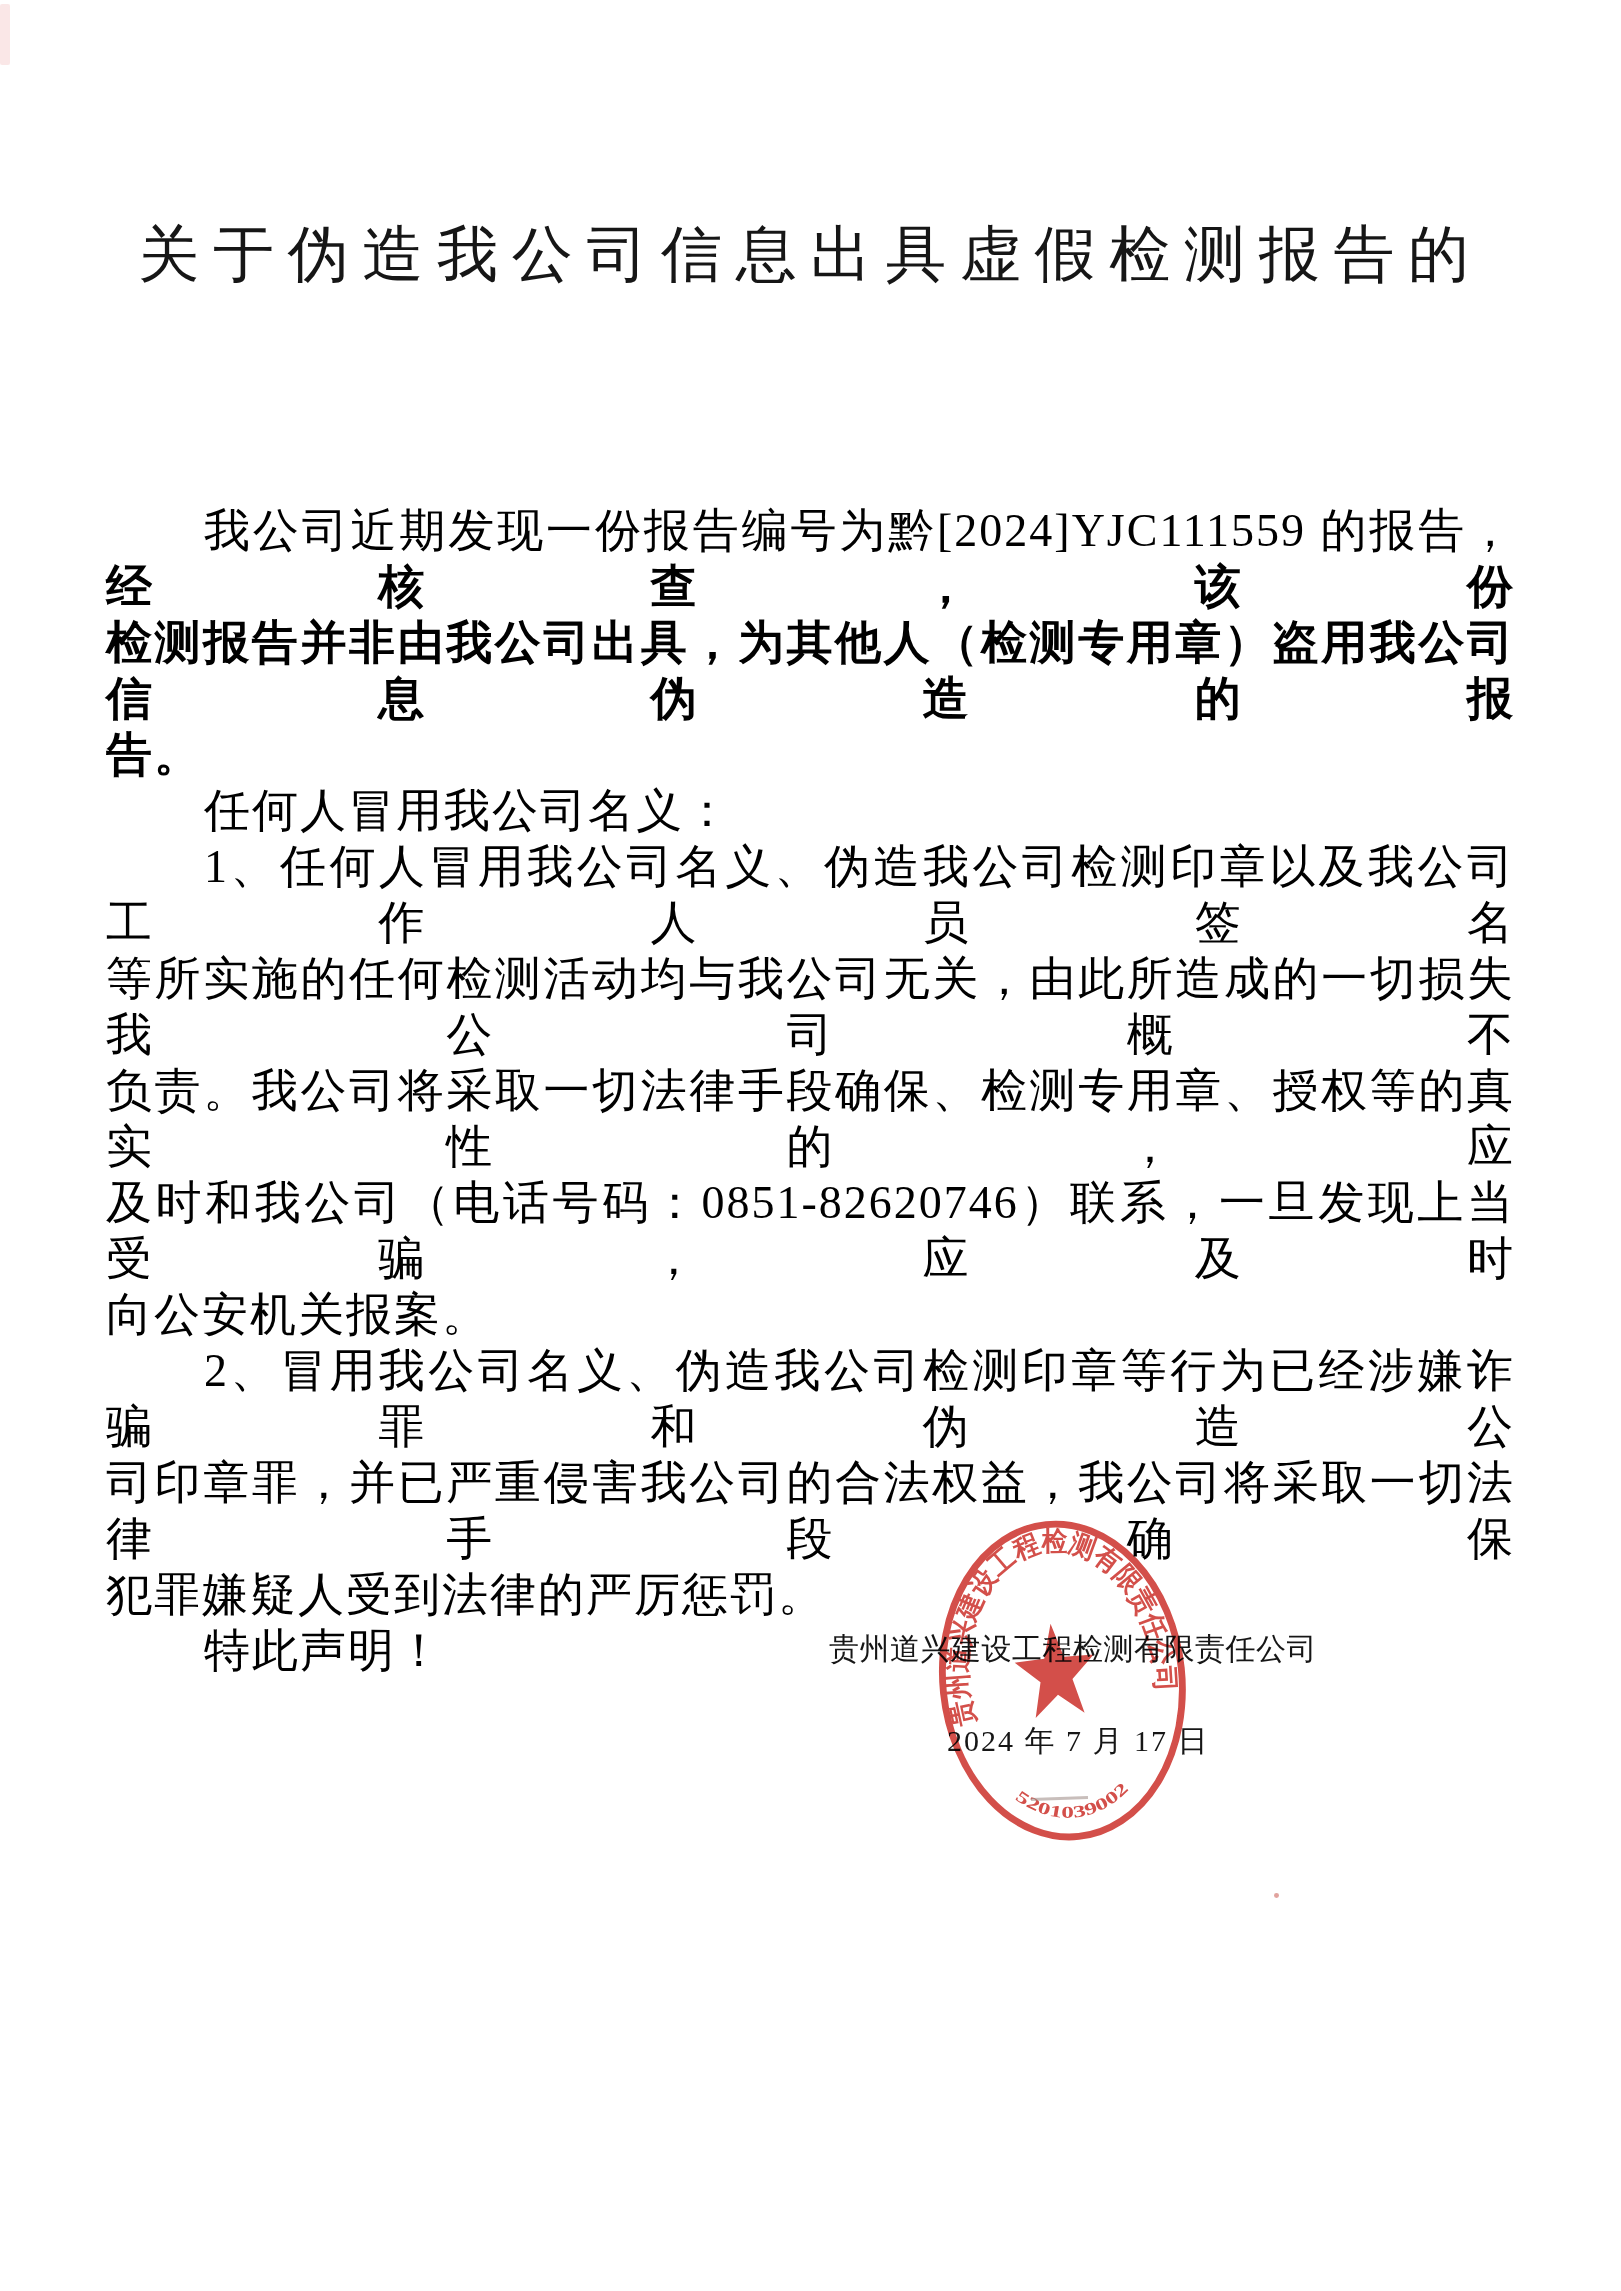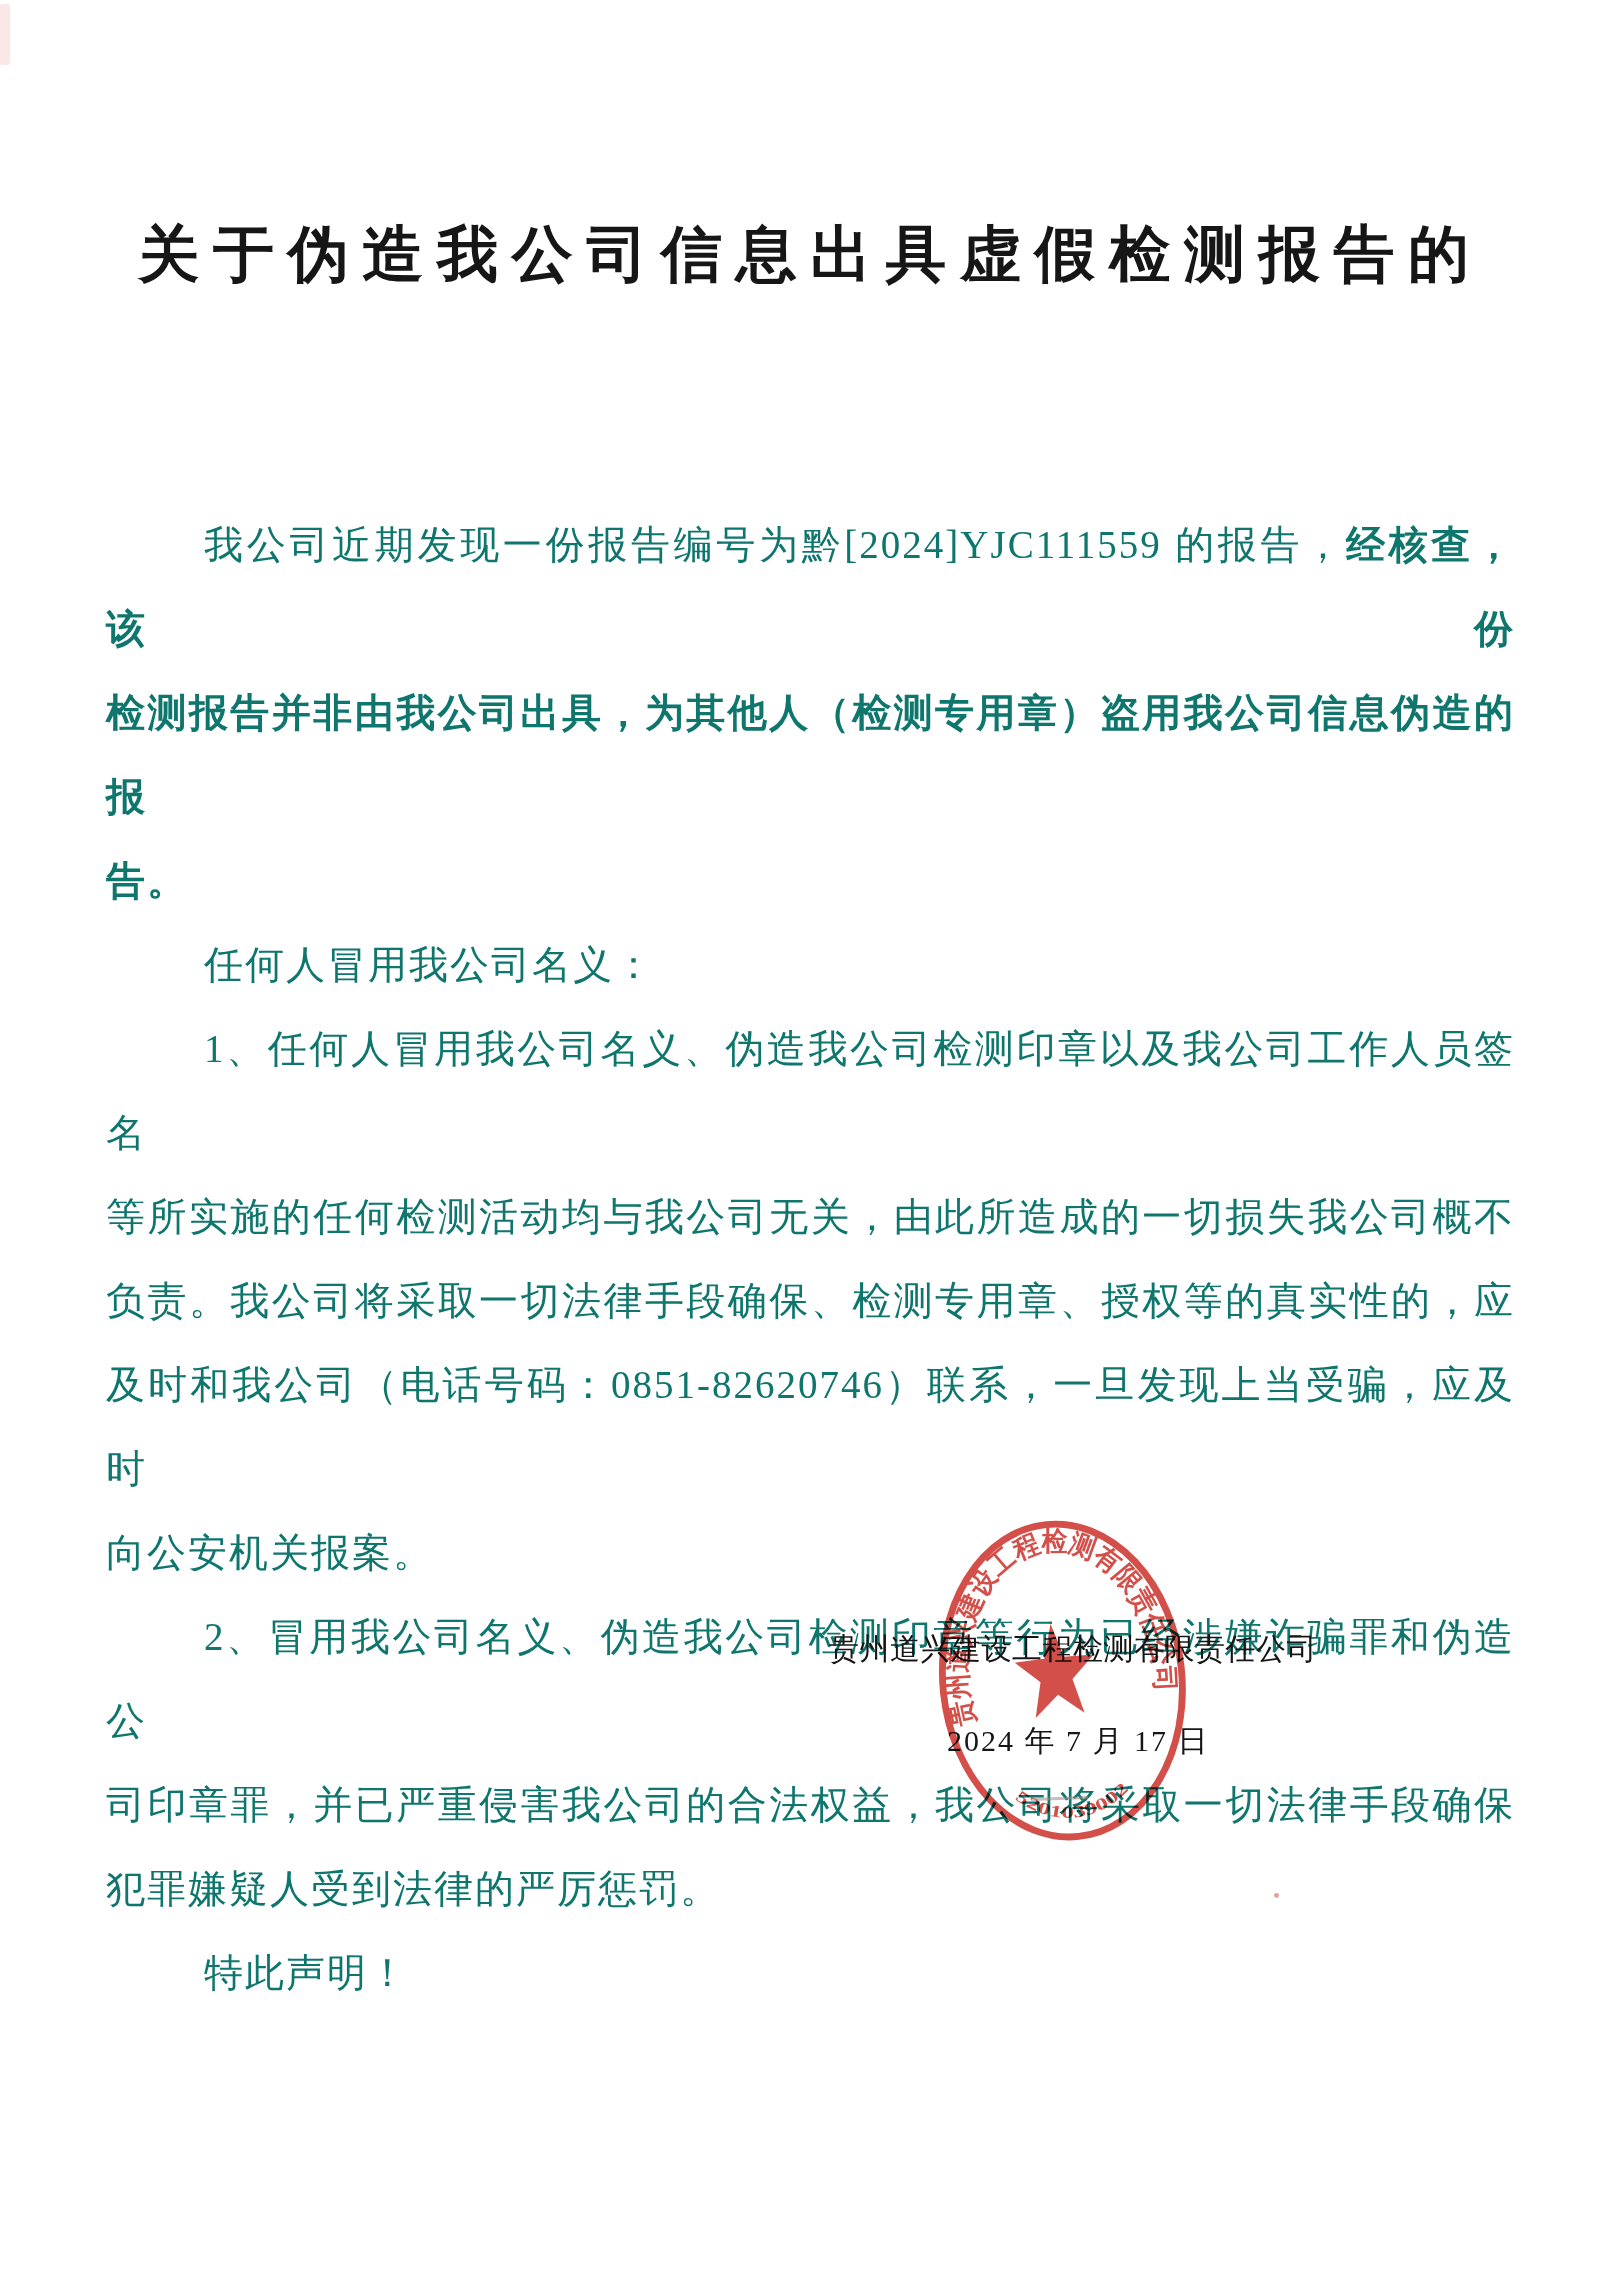--- a/index.html
+++ b/index.html
@@ -13,36 +13,36 @@
     color:#1c1c1c;
   }
   
   .smudge{
     position:absolute;left:0px;top:3.9px;width:9.8px;height:61px;
     background:#f3c9c9;opacity:.45;border-radius:2px;
   }
   .title{
     position:absolute;left:0;width:100%;
     text-align:center;
-    font-weight:bold;
+    font-weight:normal;
     font-size:61px;
     color:#161616;
     white-space:nowrap;
   }
   .title-1{top:214px;letter-spacing:13.7px;}
   .title-2{top:365px;letter-spacing:2.9px;}
   .body-block{
     position:absolute;left:106px;top:503px;width:1409px;
   }
   .line{
-    font-size:39px;
-    line-height:84px;
+    font-size:46px;
+    line-height:56px;
     letter-spacing:2px;
     white-space:normal;
-    color:#0f766e;
+    color:#000000;
   }
   .line .b{font-weight:bold;}
   .indent{text-indent:98px;}
   .jfull{text-align:justify;text-align-last:justify;}
   .sig{
     position:absolute;
     font-size:30px;
     letter-spacing:0.5px;
     color:#161616;
     white-space:nowrap;

